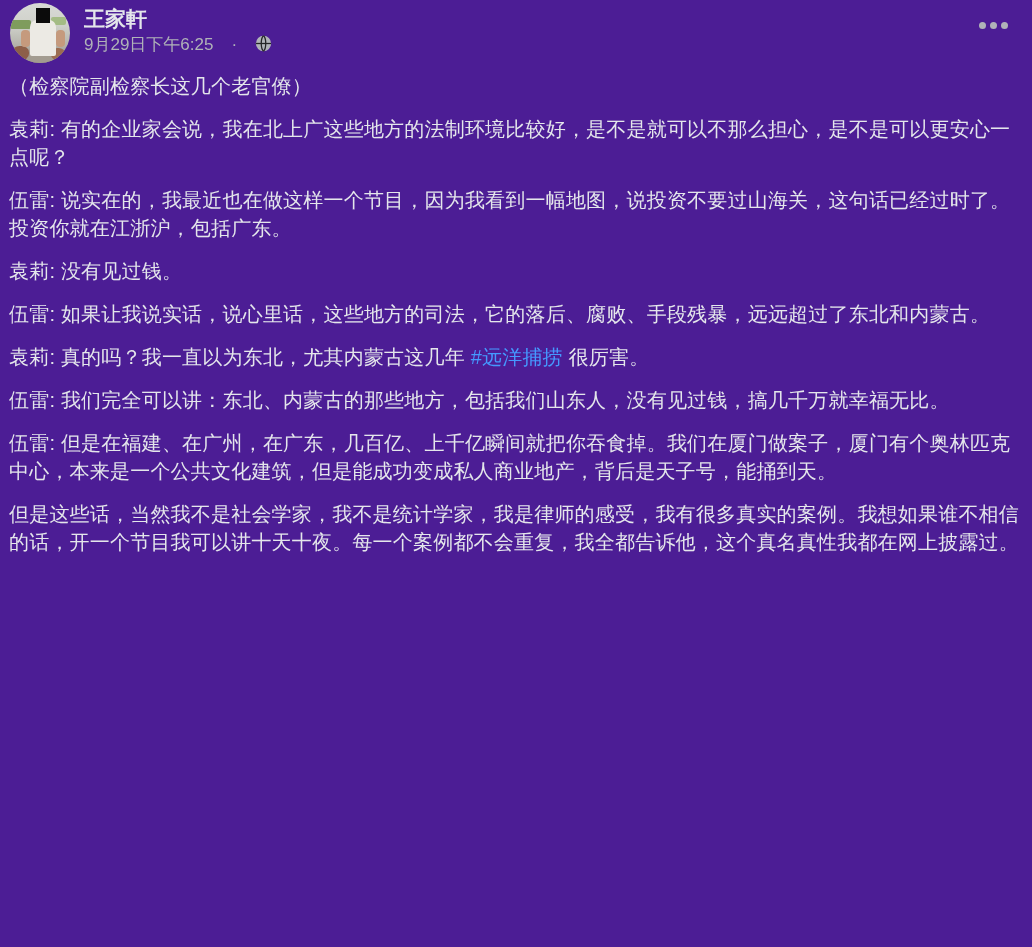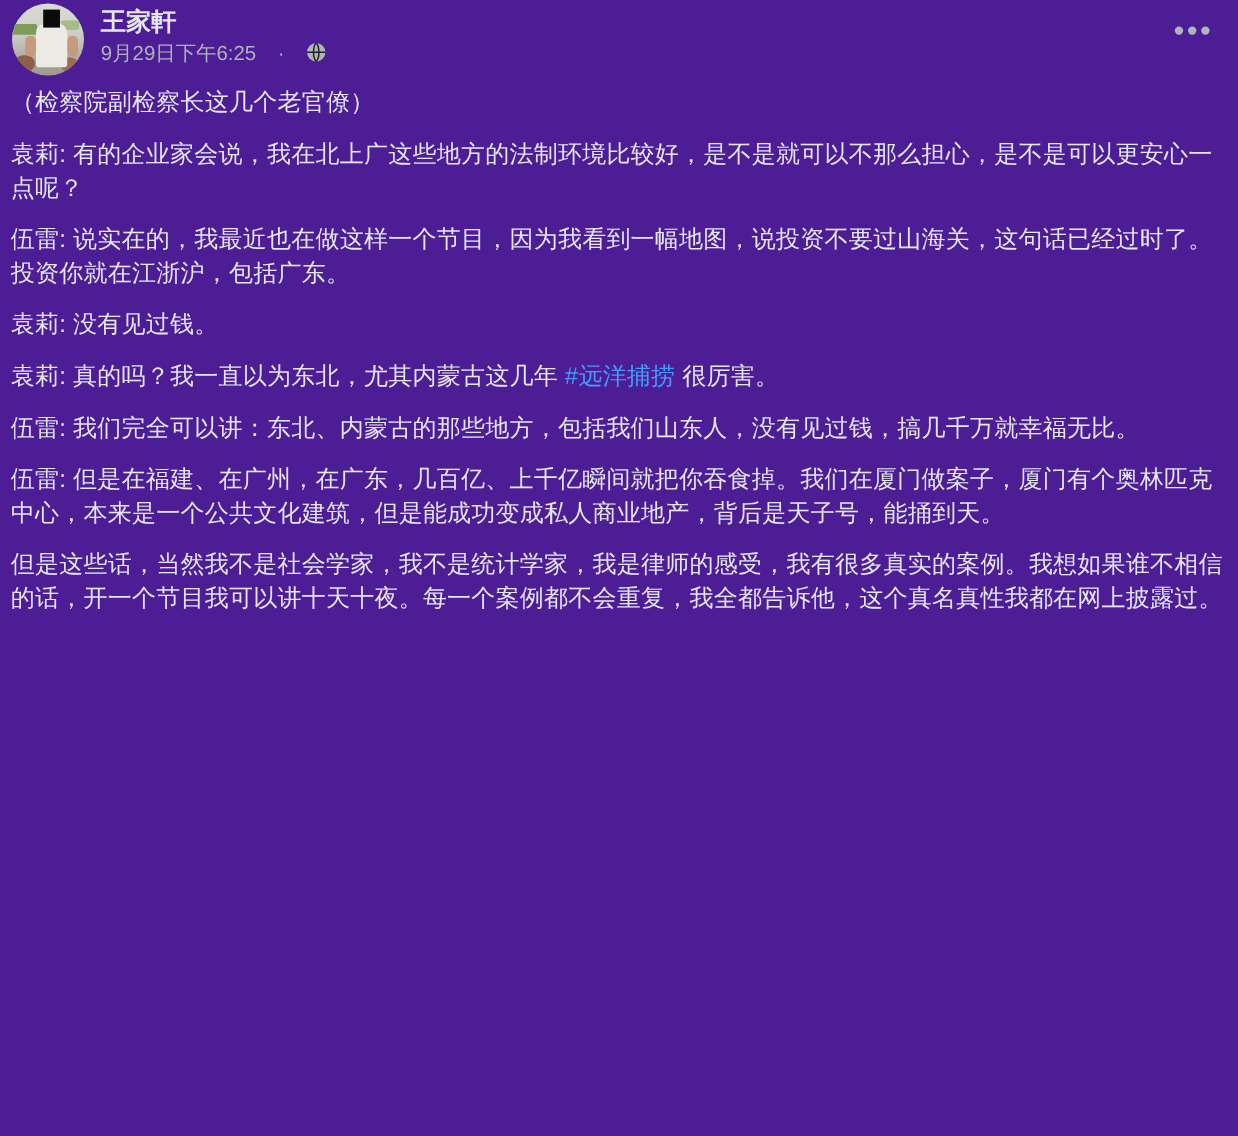--- a/index.html
+++ b/index.html
@@ -106,19 +106,20 @@
       <span class="dot"></span>
     </div>
 
   </div>
 
   <div class="content" id="content">
       <p><span>（检察院副检察长这几个老官僚）</span></p>
       <p><span>袁莉: 有的企业家会说，我在北上广这些地方的法制环境比较好，是不是就可以不那么担心，是不是可以更安心一点呢？</span></p>
       <p><span>伍雷: 说实在的，我最近也在做这样一个节目，因为我看到一幅地图，说投资不要过山海关，这句话已经过时了。投资你就在江浙沪，包括广东。</span></p>
       <p><span>袁莉: 没有见过钱。</span></p>
+      <p><span>伍雷: 如果让我说实话，说心里话，这些地方的司法，它的落后、腐败、手段残暴，远远超过了东北和内蒙古。</span></p>
       <p><span>袁莉: 真的吗？我一直以为东北，尤其内蒙古这几年 </span><a href="#" class="hashtag">#远洋捕捞</a><span> 很厉害。</span></p>
       <p><span>伍雷: 我们完全可以讲：东北、内蒙古的那些地方，包括我们山东人，没有见过钱，搞几千万就幸福无比。</span></p>
       <p><span>伍雷: 但是在福建、在广州，在广东，几百亿、上千亿瞬间就把你吞食掉。我们在厦门做案子，厦门有个奥林匹克中心，本来是一个公共文化建筑，但是能成功变成私人商业地产，背后是天子号，能捅到天。</span></p>
       <p><span>但是这些话，当然我不是社会学家，我不是统计学家，我是律师的感受，我有很多真实的案例。我想如果谁不相信的话，开一个节目我可以讲十天十夜。每一个案例都不会重复，我全都告诉他，这个真名真性我都在网上披露过。</span></p>
     </div>
 
 </div>
 
 </body></html>

